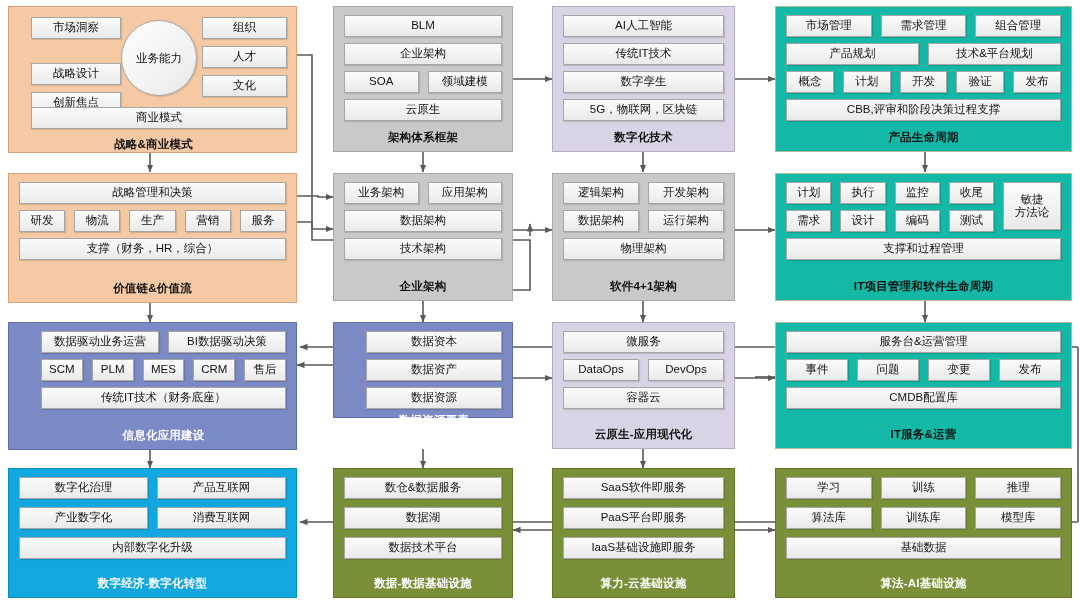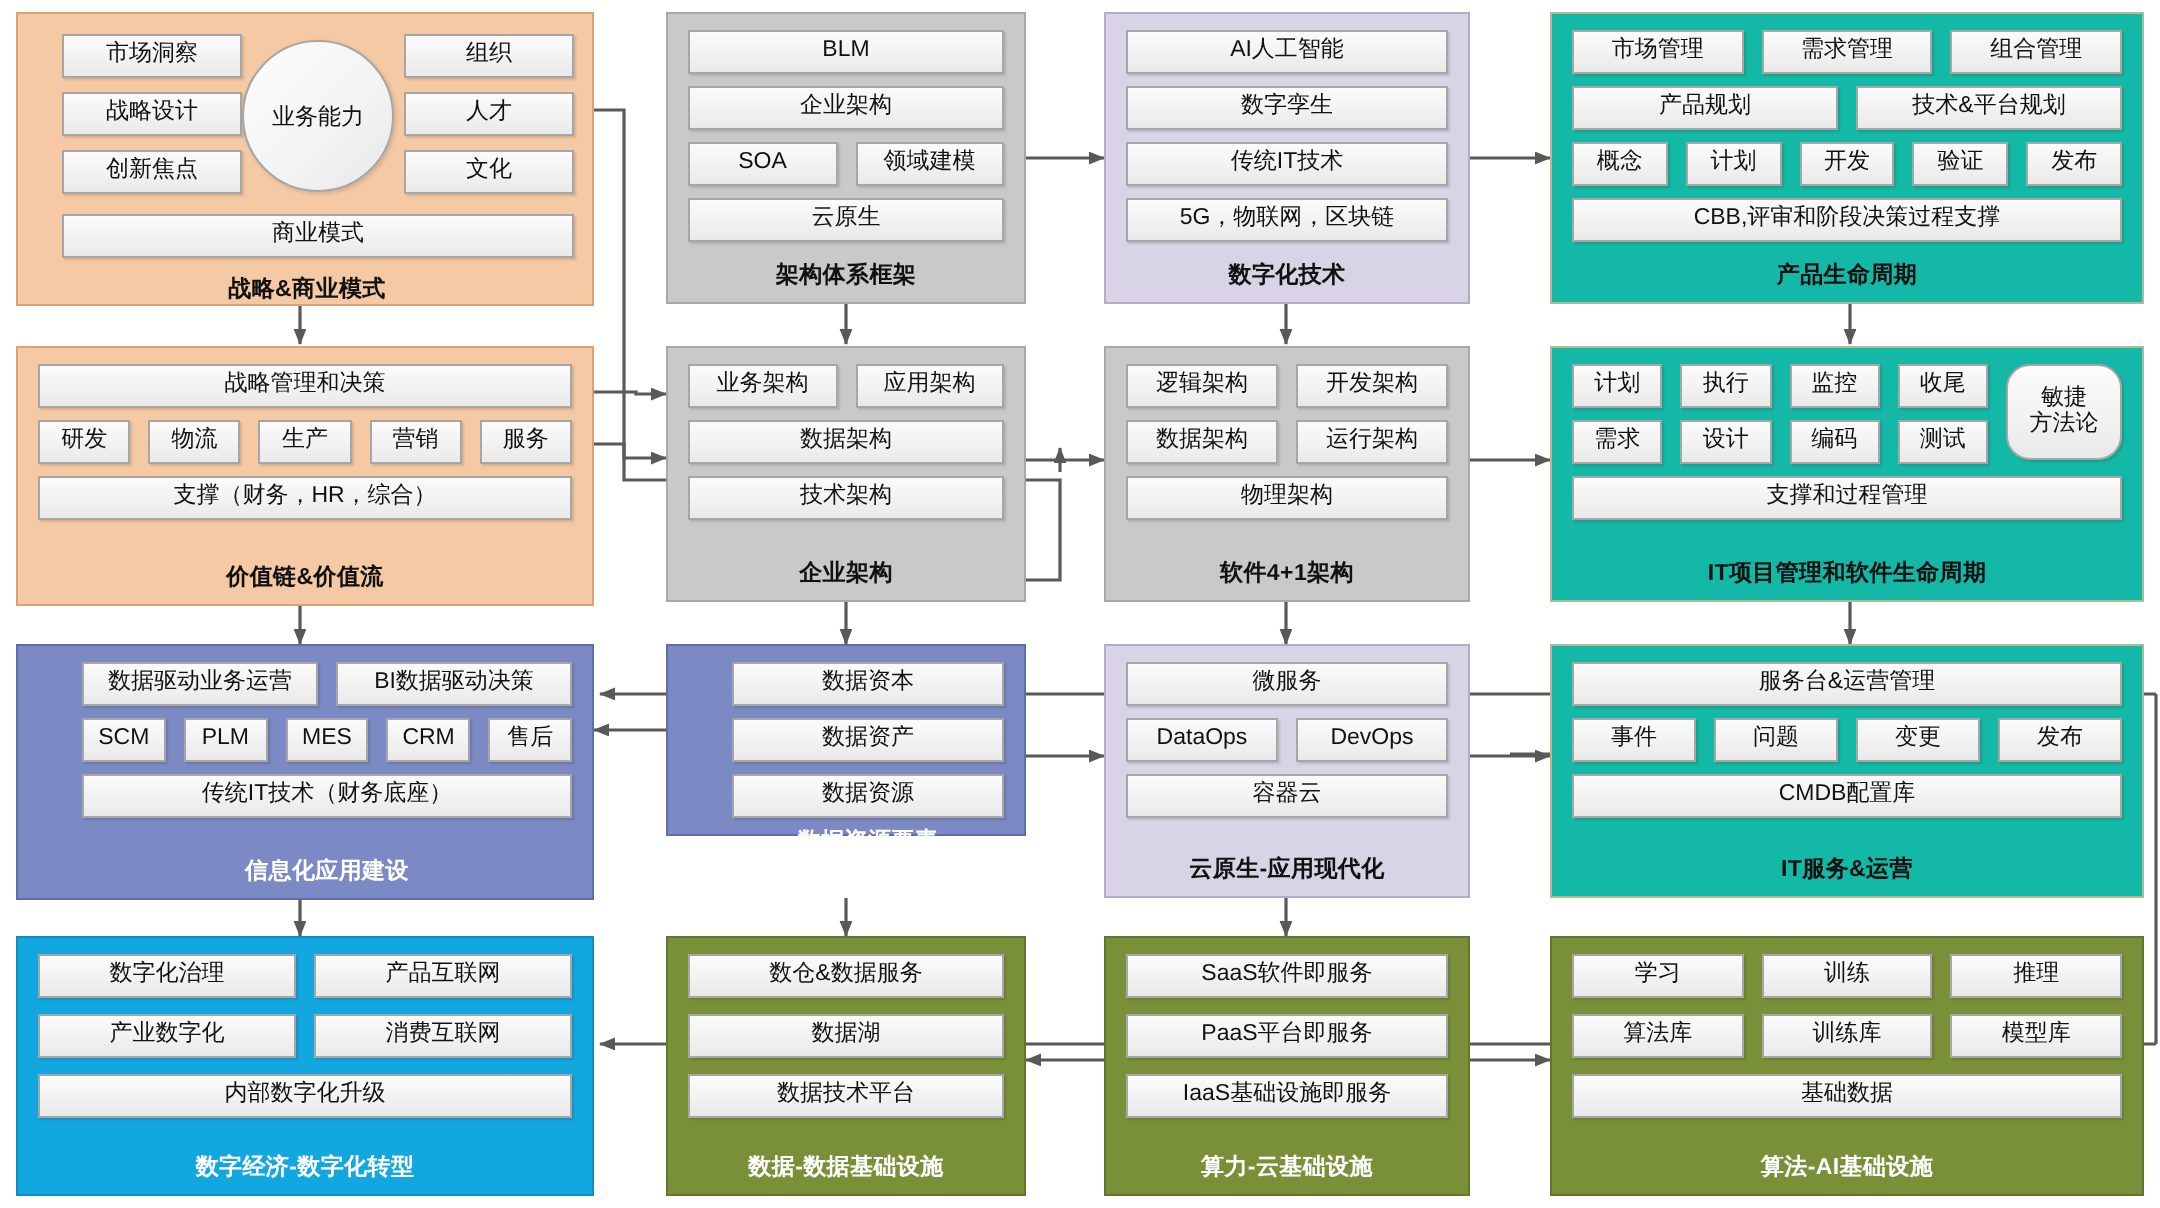--- a/index.html
+++ b/index.html
@@ -146,21 +146,21 @@
 
       <path d="M1078,522 L320,522 L320,522 L300,522" marker-end="url(#ah)"></path>
 
       <path d="M1078,347 L1078,522"></path>
       <path d="M310,378 L310,378"></path>
     </g>
   </svg>
 
   <div class="panel p-orange" style="left:8px;top:6px;width:289px;height:147px;padding:0;">
     <div class="freebox" style="left:22px;top:10px;width:90px;">
-      <div class="cell" style="margin-bottom:7px;">市场洞察</div>
+      <div class="cell" style="margin-bottom:24px;">市场洞察</div>
       <div class="cell" style="margin-bottom:7px;">战略设计</div>
       <div class="cell">创新焦点</div>
     </div>
     <div class="freebox circle" style="left:112px;top:13px;width:76px;height:76px;">业务能力</div>
     <div class="freebox" style="left:193px;top:10px;width:85px;">
       <div class="cell" style="margin-bottom:7px;">组织</div>
       <div class="cell" style="margin-bottom:7px;">人才</div>
       <div class="cell">文化</div>
     </div>
     <div class="freebox" style="left:22px;top:100px;width:256px;">
@@ -187,24 +187,24 @@
     </div>
     <div class="panel-title">架构体系框架</div>
   </div>
 
   <div class="panel p-lilac" style="left:552px;top:6px;width:183px;height:146px;">
     <div class="rows">
       <div class="row">
         <div class="cell">AI人工智能</div>
       </div>
       <div class="row">
+        <div class="cell">传统IT技术</div>
+      </div>
+      <div class="row">
         <div class="cell">数字孪生</div>
-      </div>
-      <div class="row">
-        <div class="cell">传统IT技术</div>
       </div>
       <div class="row">
         <div class="cell">5G，物联网，区块链</div>
       </div>
     </div>
     <div class="panel-title">数字化技术</div>
   </div>
 
   <div class="panel p-sage" style="left:775px;top:6px;width:297px;height:146px;">
     <div class="rows">
@@ -292,21 +292,21 @@
           <div class="cell">监控</div>
           <div class="cell">收尾</div>
         </div>
         <div class="row">
           <div class="cell">需求</div>
           <div class="cell">设计</div>
           <div class="cell">编码</div>
           <div class="cell">测试</div>
         </div>
       </div>
-      <div class="cell tall" style="flex:0 0 58px;border-radius:12px;">
+      <div class="cell tall" style="flex:0 0 58px;">
         <span>敏捷</span>
         <span>方法论</span>
       </div>
     </div>
     <div class="rows" style="margin-top:6px;">
       <div class="row">
         <div class="cell">支撑和过程管理</div>
       </div>
     </div>
     <div class="panel-title">IT项目管理和软件生命周期</div>

